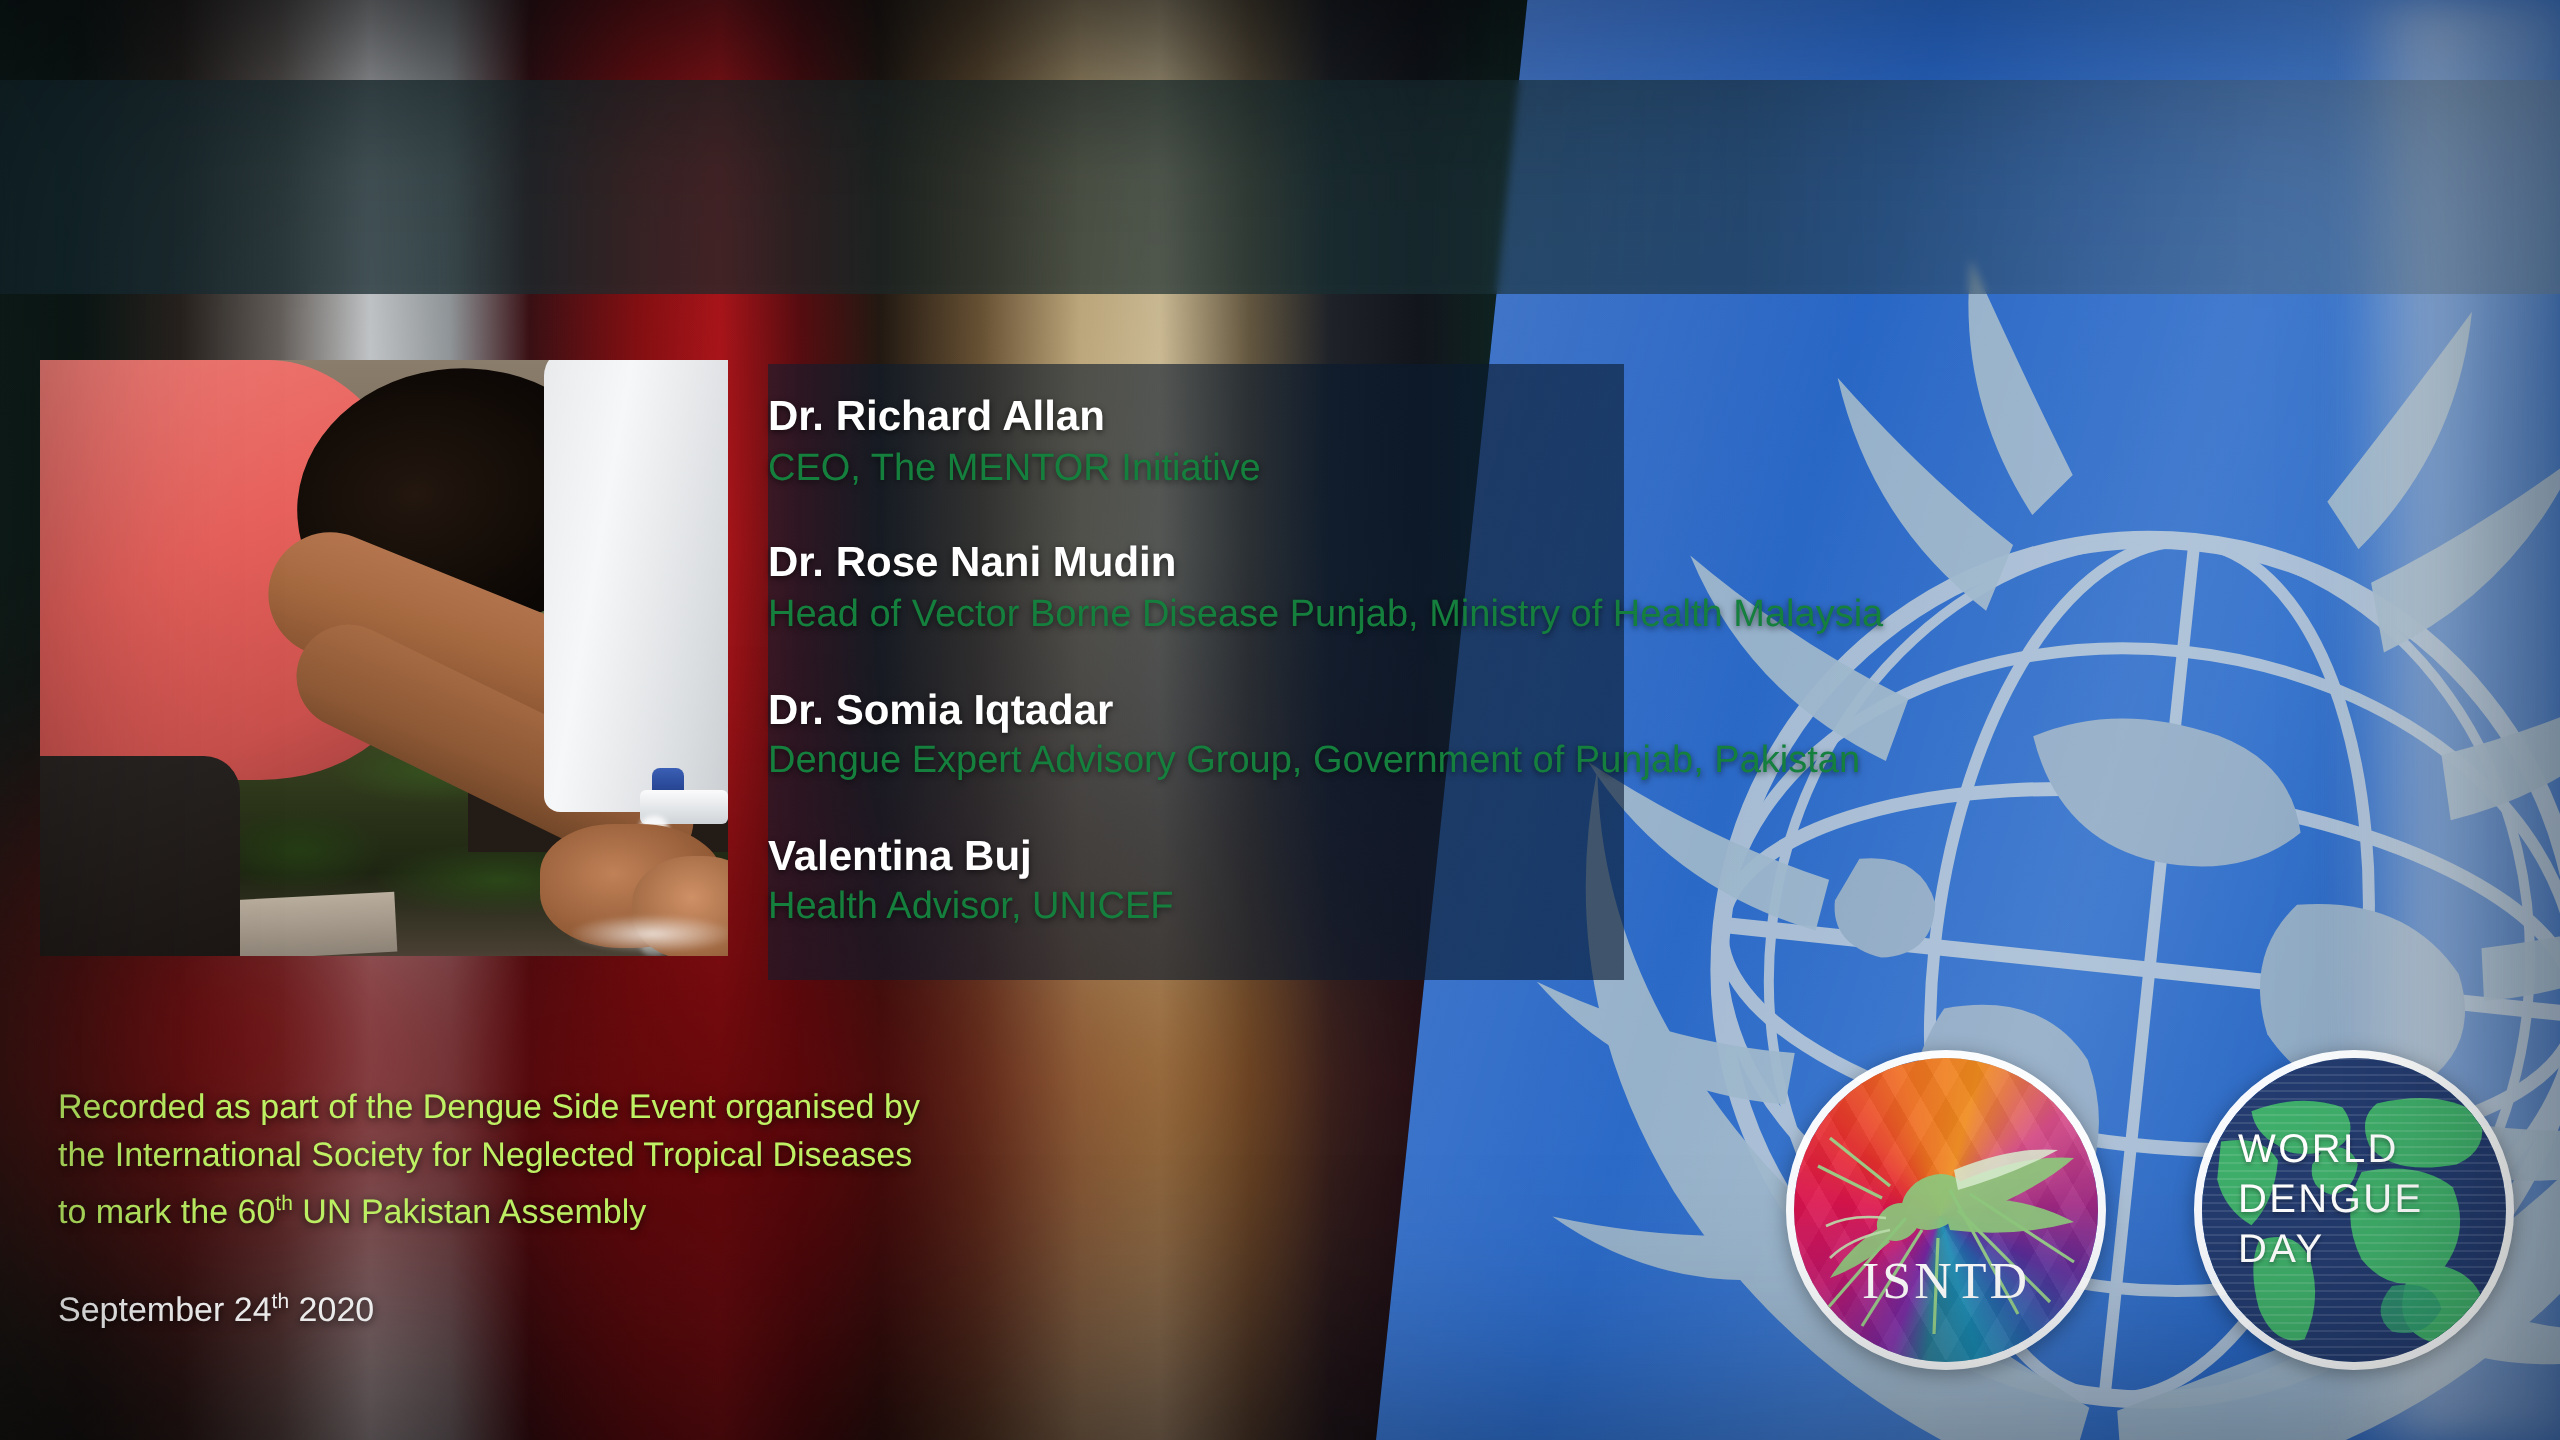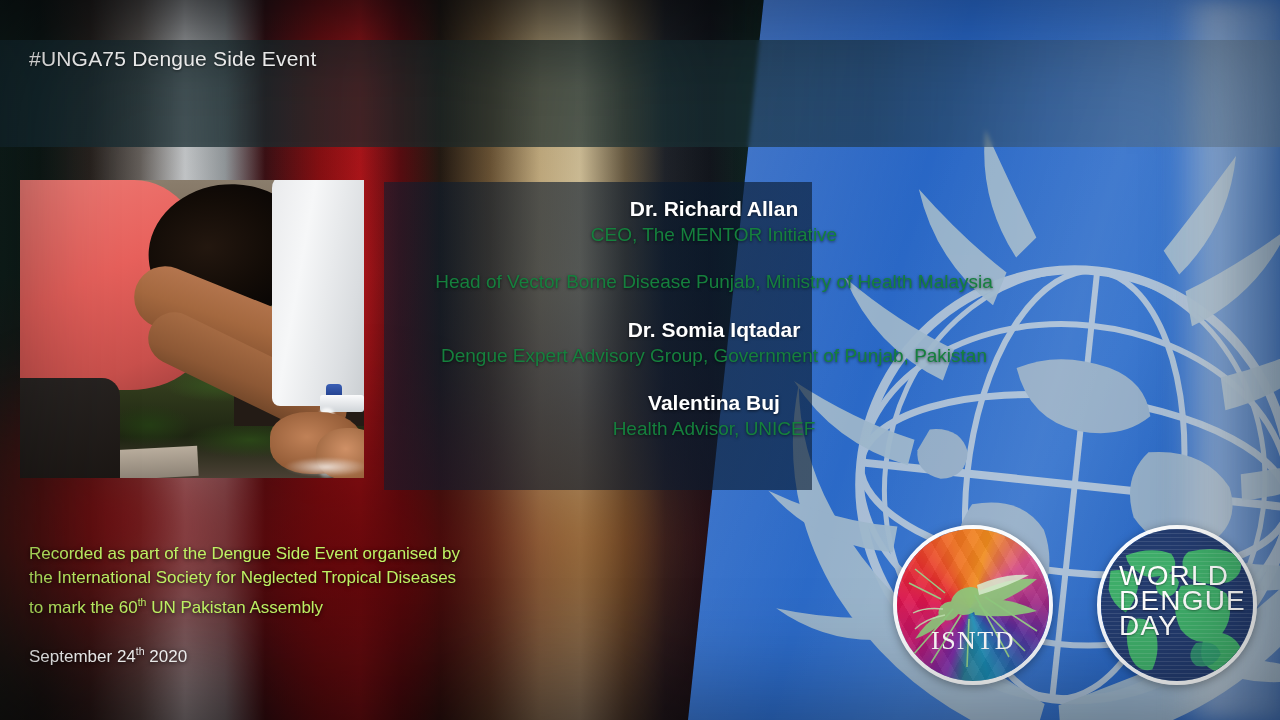--- a/index.html
+++ b/index.html
@@ -179,21 +179,21 @@
   }
   .ph-dark{ position:absolute; left:214px; top:200px; width:150px; height:46px; background:#231b15; }
 
   
   .speakers{
     position:absolute; left:384px; top:182px; width:428px; height:308px;
     background:linear-gradient(100deg, rgba(14,30,48,.58) 0%, rgba(12,26,44,.62) 35%,
       rgba(10,26,46,.66) 62%, rgba(10,28,50,.62) 100%);
     padding:14px 16px 0 12px;
   }
-  .sp{ margin-bottom:10px;text-align:center; }
+  .sp{ margin-bottom:10px; }
   .sp-name{ font-size:21px; font-weight:bold; color:#fff; line-height:1.22;
             text-shadow:0 1px 3px rgba(0,0,0,.6); white-space:nowrap;}
   .sp-role{ font-size:19px; color:#15803d; line-height:1.35; white-space:nowrap;
             text-shadow:0 1px 3px rgba(0,0,0,.6);}
   .sp:nth-child(1){ margin-top:2px; }
 
   
   .speakers-overflow{ position:absolute; left:384px; top:182px; width:660px; height:308px; pointer-events:none; }
 
   
@@ -228,21 +228,21 @@
   }
   .isntd-label{ position:absolute; left:0; right:0; top:97px; text-align:center;
     font-size:26px; color:#fff; letter-spacing:1.5px; font-weight:400;font-family:Liberation Serif, serif; }
   .mosq{ position:absolute; left:8px; top:10px; width:145px; height:130px; }
 
   .logo-wdd{ left:1097px; top:525px; width:160px; height:160px; }
   .wdd-ocean{ position:absolute; inset:0; background:#233b6e; }
   .wdd-stripes{ position:absolute; inset:0;
     background:repeating-linear-gradient(180deg, rgba(255,255,255,.11) 0 1px, rgba(255,255,255,0) 1px 4px); }
   .wdd-land{ position:absolute; inset:0; }
-  .wdd-text{ position:absolute; left:18px; top:34px; color:#ffffff; font-size:28px;
+  .wdd-text{ position:absolute; left:18px; top:34px; color:#ffffff; font-size:20px;
     line-height:25px; letter-spacing:1.2px; font-weight:400; text-shadow:0 1px 2px rgba(0,0,0,.35); }
 
   .vignette{ position:absolute; inset:0; pointer-events:none;
     box-shadow:inset 0 0 120px 10px rgba(0,0,0,.45); }
 </style>
 </head>
 <body>
 
 <div id="stage">
 
@@ -287,21 +287,20 @@
         <path d="M574 556 q76 2 130 -48 q-68 24 -132 22z"></path>
         <path d="M548 638 q72 22 136 -14 q-72 8 -134 -8z"></path>
         <path d="M482 250 q44 -54 44 -124 q-34 58 -62 102z"></path>
       </g>
     </svg>
     <div class="sheen"></div>
   </div>
   <div class="flag-fold"></div>
 
   <div class="title-bar"></div>
-  <div class="eyebrow">#UNGA75 Dengue Side Event</div>
 
   <div class="photo">
     <div class="ph-ground"></div>
     <div class="ph-foliage"></div>
     <div class="ph-slab"></div>
     <div class="ph-dark"></div>
     <div class="ph-person"></div>
     <div class="ph-shorts"></div>
     <div class="ph-hair"></div>
     <div class="ph-arm"></div>
@@ -317,20 +316,21 @@
     <div class="ph-splash"></div>
   </div>
 
   <div class="speakers"></div>
   <div class="speakers-overflow">
     <div class="sp" style="margin-top:14px;">
       <div class="sp-name">Dr. Richard Allan</div>
       <div class="sp-role">CEO, The MENTOR Initiative</div>
     </div>
     <div class="sp" style="margin-top:22px;">
+      <div class="sp-name">Dr. Rose Nani Mudin</div>
       <div class="sp-role">Head of Vector Borne Disease Punjab, Ministry of Health Malaysia</div>
     </div>
     <div class="sp" style="margin-top:22px;">
       <div class="sp-name">Dr. Somia Iqtadar</div>
       <div class="sp-role">Dengue Expert Advisory Group, Government of Punjab, Pakistan</div>
     </div>
     <div class="sp" style="margin-top:22px;">
       <div class="sp-name">Valentina Buj</div>
       <div class="sp-role">Health Advisor, UNICEF</div>
     </div>

